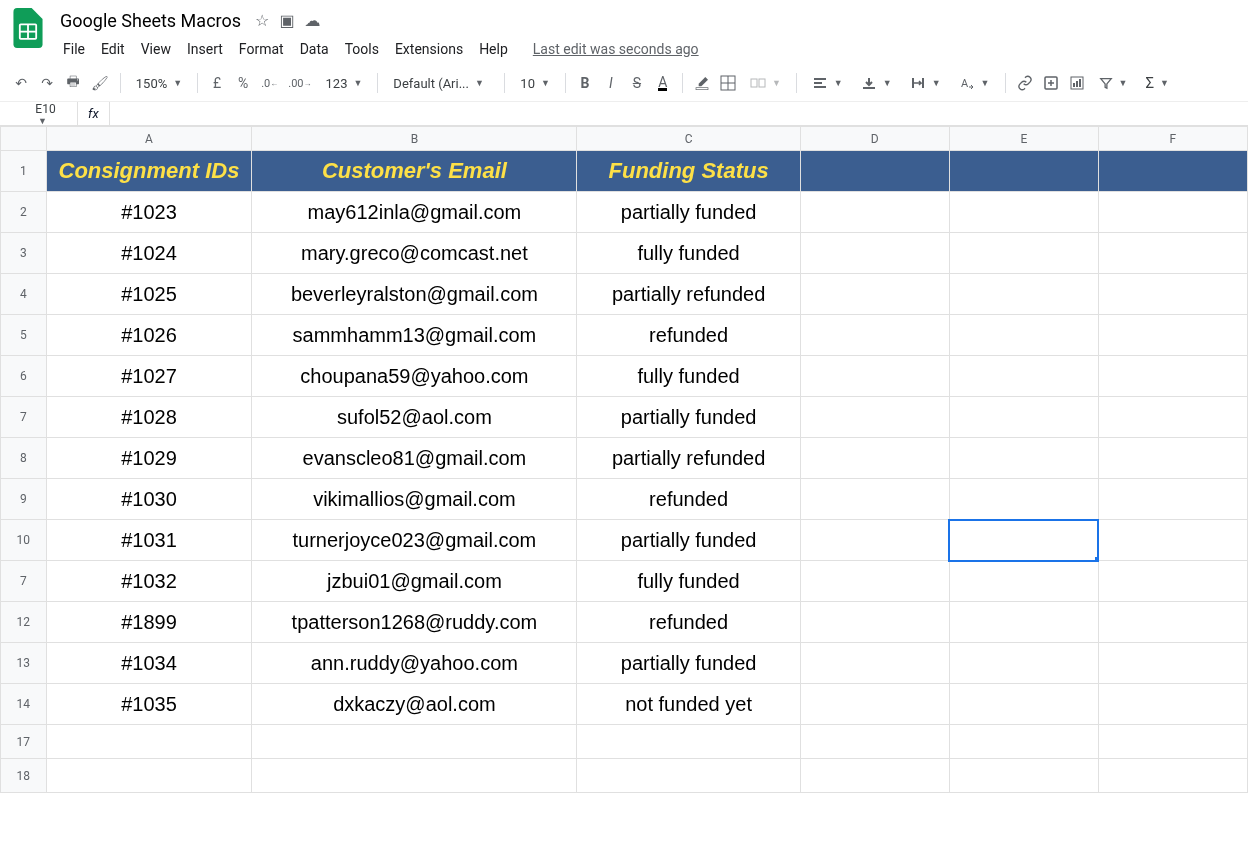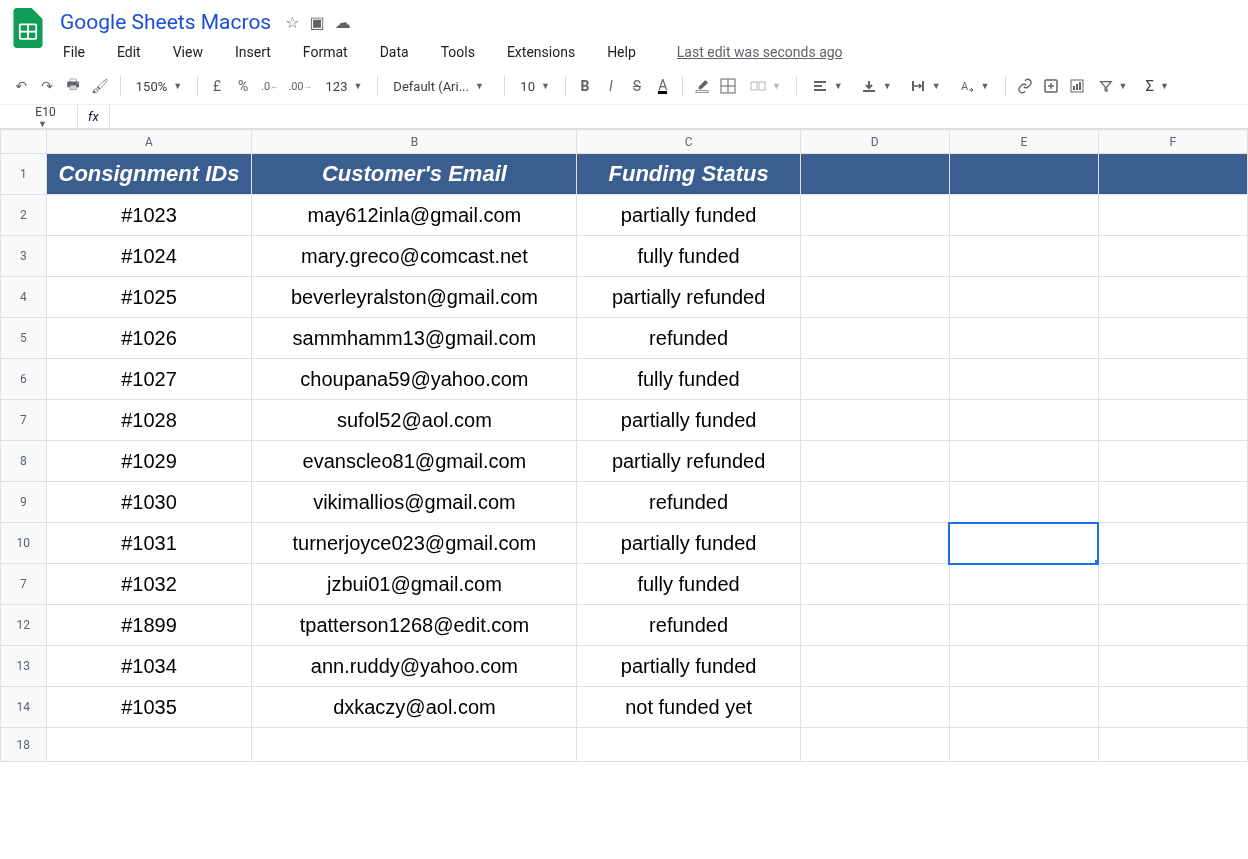--- a/index.html
+++ b/index.html
@@ -18,24 +18,24 @@
     align-items: flex-start;
     padding: 8px 10px 0 8px;
     gap: 8px;
   }
   .logo {
     width: 40px; height: 40px;
     display:flex; align-items:center; justify-content:center;
   }
   .title-area { display:flex; flex-direction:column; gap:2px; flex:1; }
   .title-row { display:flex; align-items:center; gap:10px; }
-  .doc-title { font-size: 21px; color:#1d4ed8; padding:2px 4px; }
+  .doc-title { font-size: 18px; color:#000000; padding:2px 4px; }
   .title-icons { display:flex; gap:10px; color:#5f6368; }
   .title-icons span { font-size:16px; cursor:pointer; }
-  .menubar { display:flex; align-items:center; gap:18px; padding-top:2px; }
+  .menubar { display:flex; align-items:center; gap:2px; padding-top:2px; }
   .menubar .menu-item {
     padding: 4px 7px; font-size:14px; color:#202124; border-radius:4px; cursor:pointer;
   }
   .last-edit { color:#5f6368; text-decoration: underline; margin-left:16px; font-size:14px; cursor:pointer;}
   
   .toolbar {
     display:flex; align-items:center; gap:4px;
     padding: 6px 10px; margin-top:4px;
     border-bottom: 1px solid #eee;
   }
@@ -82,21 +82,21 @@
   .row-head {
     background:#f8f9fa; font-weight:normal; color:#5f6368;
     font-size:12px; text-align:center; width:46px;
   }
   td.cell {
     height:41px; padding:0 6px; font-size:20px; font-family: Arial, sans-serif;
     text-align:center; color:#000; background:#fff; overflow:hidden; white-space:nowrap;
   }
   td.empty-cell { height:34px; }
   tr.header-row td.cell {
-    background:#3b5e90; color:#ffffff; font-weight:bold; font-style:italic;
+    background:#3b5e90; color:#fde047; font-weight:bold; font-style:italic;
     font-size:22px;
   }
   .active-cell {
     outline:2px solid #1a73e8; outline-offset:-1px; position:relative;
   }
   .active-cell::after{
     content:""; position:absolute; right:-3px; bottom:-3px;
     width:6px; height:6px; background:#1a73e8;
   }
   col.cA { width:206px; }
@@ -397,21 +397,21 @@
           <td class="cell">#1032</td>
           <td class="cell">jzbui01@gmail.com</td>
           <td class="cell">fully funded</td>
           <td class="cell"></td>
           <td class="cell"></td>
           <td class="cell"></td>
         </tr>
         <tr>
           <th class="row-head">12</th>
           <td class="cell">#1899</td>
-          <td class="cell">tpatterson1268@edit.com</td>
+          <td class="cell">tpatterson1268@ruddy.com</td>
           <td class="cell">refunded</td>
           <td class="cell"></td>
           <td class="cell"></td>
           <td class="cell"></td>
         </tr>
         <tr>
           <th class="row-head">13</th>
           <td class="cell">#1034</td>
           <td class="cell">ann.ruddy@yahoo.com</td>
           <td class="cell">partially funded</td>
@@ -420,20 +420,29 @@
           <td class="cell"></td>
         </tr>
         <tr>
           <th class="row-head">14</th>
           <td class="cell">#1035</td>
           <td class="cell">dxkaczy@aol.com</td>
           <td class="cell">not funded yet</td>
           <td class="cell"></td>
           <td class="cell"></td>
           <td class="cell"></td>
+        </tr>
+        <tr>
+          <th class="row-head">17</th>
+          <td class="cell empty-cell"></td>
+          <td class="cell empty-cell"></td>
+          <td class="cell empty-cell"></td>
+          <td class="cell empty-cell"></td>
+          <td class="cell empty-cell"></td>
+          <td class="cell empty-cell"></td>
         </tr>
         <tr>
           <th class="row-head">18</th>
           <td class="cell empty-cell"></td>
           <td class="cell empty-cell"></td>
           <td class="cell empty-cell"></td>
           <td class="cell empty-cell"></td>
           <td class="cell empty-cell"></td>
           <td class="cell empty-cell"></td>
         </tr>

